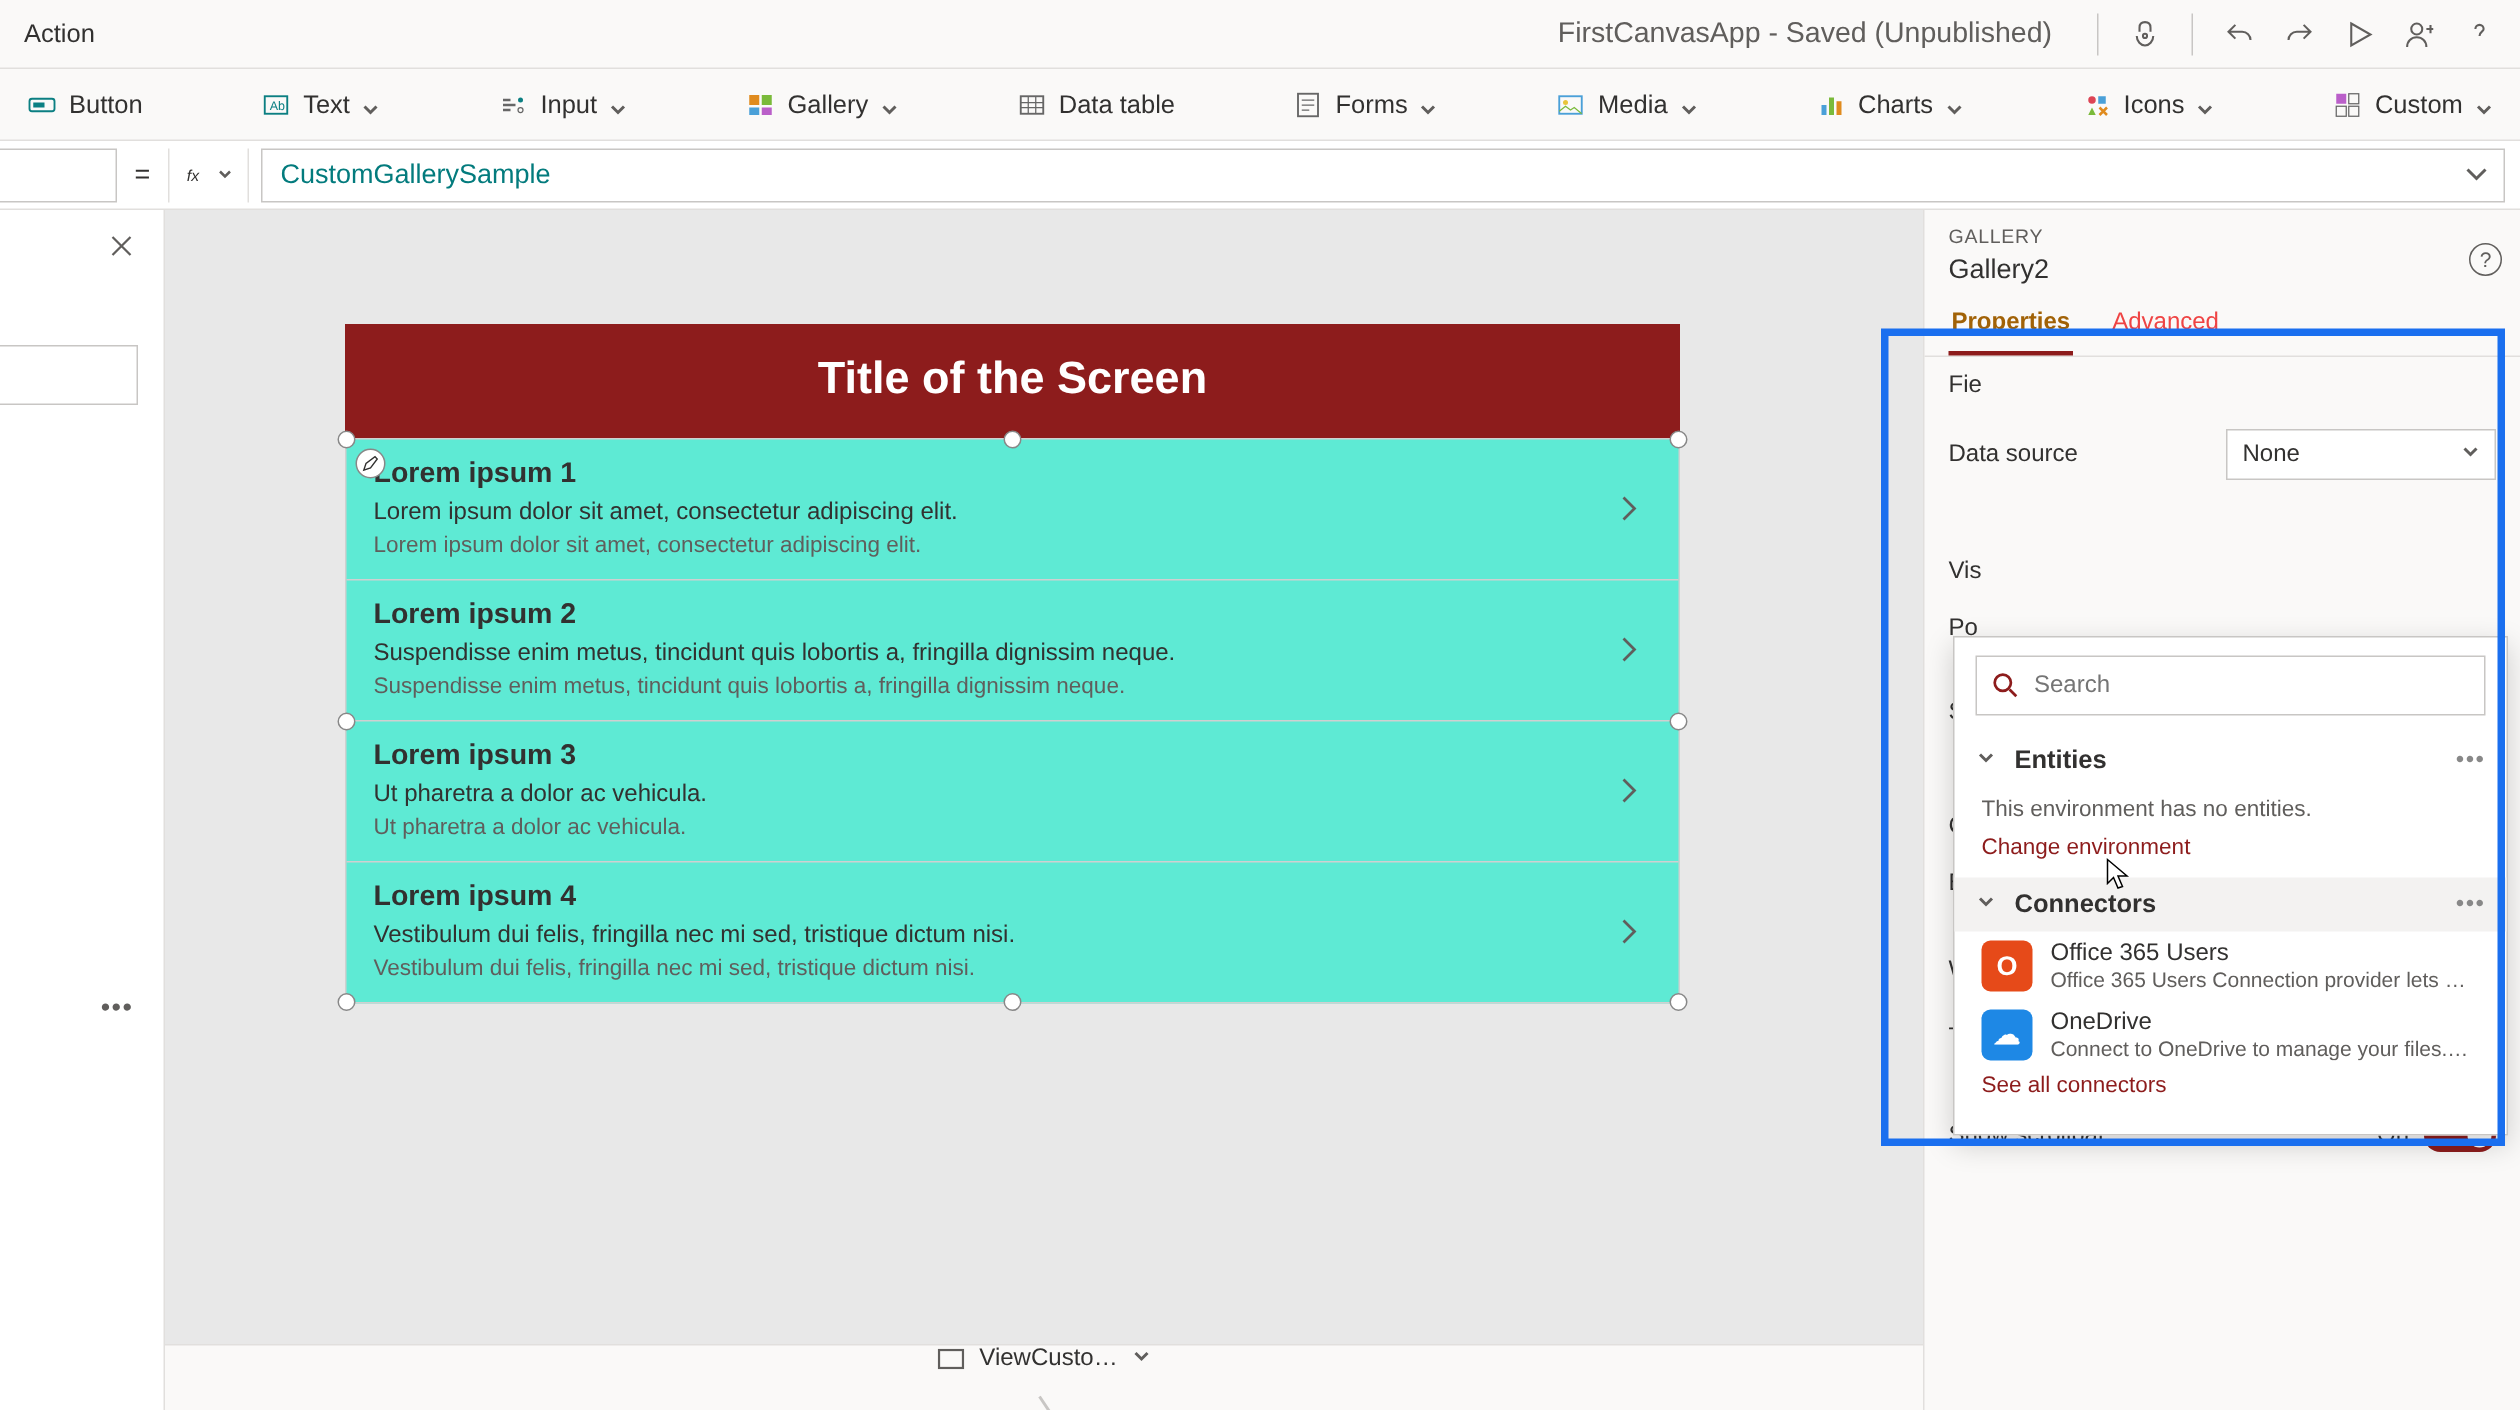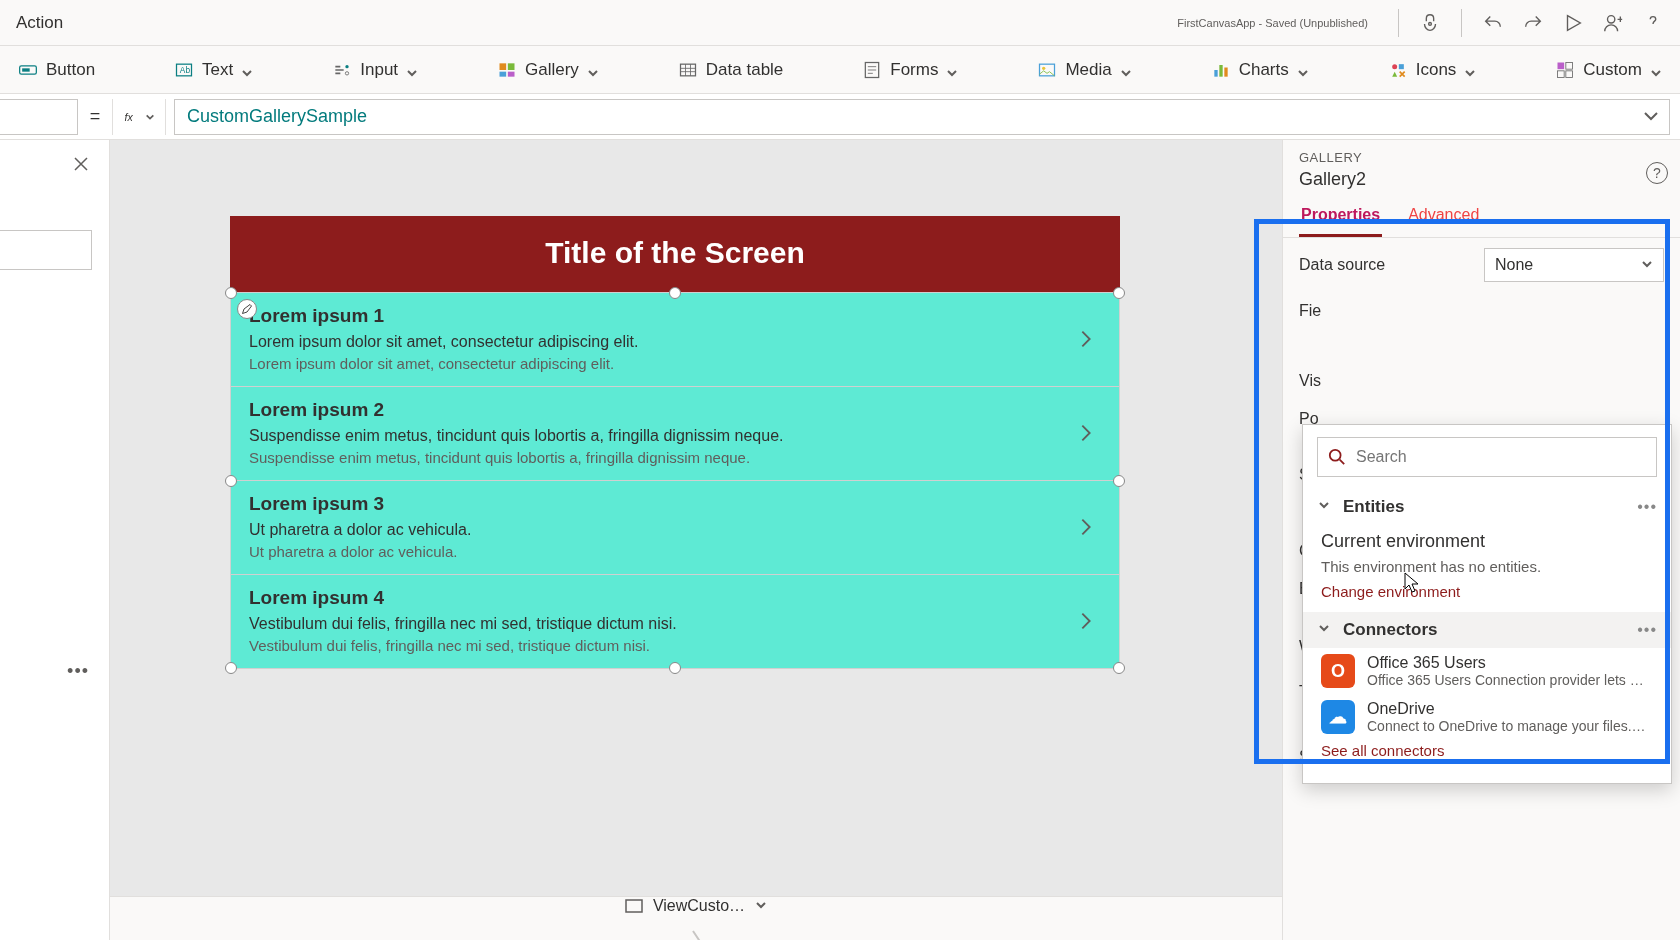--- a/index.html
+++ b/index.html
@@ -2,21 +2,21 @@
 <html><head>
 <meta charset="utf-8">
 <style>
 * { margin: 0; padding: 0; box-sizing: border-box; font-family: "Segoe UI", Arial, sans-serif; }
 body { background: #faf9f8; overflow: hidden; width: 1680px; height: 940px; }
 
 
 .titlebar { height: 46px; background: #faf9f8; border-bottom: 1px solid #e1dfdd; display: flex; align-items: center; padding: 0 16px; }
 .titlebar .ribbon-tab { font-size: 17px; color: #323130; }
 .titlebar .spacer { flex: 1; }
-.titlebar .app-title { font-size: 11px; color: #605e5c; }
+.titlebar .app-title { font-size: 19px; color: #605e5c; }
 .titlebar .title-actions { display: flex; align-items: center; gap: 18px; margin-left: 28px; }
 .titlebar .divider { width: 1px; height: 28px; background: #c8c6c4; margin: 0 2px; }
 .titlebar .ticon { width: 22px; height: 22px; color: #605e5c; display: flex; align-items: center; justify-content: center; cursor: pointer; }
 .titlebar .ticon svg { width: 22px; height: 22px; stroke: #605e5c; fill: none; stroke-width: 1.5; }
 
 
 .ribbon { height: 48px; background: #faf9f8; border-bottom: 1px solid #e1dfdd; display: flex; align-items: center; padding: 0 12px; gap: 22px; justify-content: space-between; }
 .ribbon .ritem { display: flex; align-items: center; gap: 8px; font-size: 17px; color: #323130; cursor: pointer; padding: 4px 6px; }
 .ribbon .ritem .ricon { width: 20px; height: 20px; display: inline-flex; align-items: center; justify-content: center; }
 .ribbon .ritem .ricon svg { width: 20px; height: 20px; }
@@ -70,21 +70,21 @@
 .statusbar .expand-canvas svg{width:22px;height:22px;stroke:#605e5c;fill:none;stroke-width:2;}
 
 
 .rightpanel { width:398px; background:#faf9f8; border-left:1px solid #e1dfdd; display:flex; flex-direction:column; position:relative;}
 .rightpanel .phead { padding:10px 16px 6px; }
 .rightpanel .ptype { font-size:13px; color:#605e5c; letter-spacing:0.5px;}
 .rightpanel .pname { font-size:18px; color:#323130; margin-top:4px;}
 .rightpanel .help { position:absolute; right:12px; top:22px; width:22px;height:22px; border:1.5px solid #605e5c; border-radius:50%; display:flex;align-items:center;justify-content:center;font-size:14px;color:#605e5c;cursor:pointer;}
 .rightpanel .tabs { display:flex; gap:24px; padding:0 16px; border-bottom:1px solid #e1dfdd;}
 .rightpanel .tab { padding:10px 2px; font-size:16px; color:#ef4444; cursor:pointer;}
-.rightpanel .tab.active { color:#be185d; font-weight:600; border-bottom:3px solid #8d1c1c;}
+.rightpanel .tab.active { color:#a16207; font-weight:600; border-bottom:3px solid #8d1c1c;}
 .rightpanel .prow { display:flex; align-items:center; padding:10px 16px; font-size:16px; color:#323130;}
 .rightpanel .prow .plabel{flex:1;}
 .rightpanel .prow .pval { width:85px; height:32px; border:1px solid #c8c6c4; background:#fff; padding:0 8px; display:flex; align-items:center; font-size:15px;}
 .rightpanel .sel { width:180px; height:34px; border:1px solid #c8c6c4; background:#fff; display:flex;align-items:center;justify-content:space-between;padding:0 10px;cursor:pointer;}
 .rightpanel .toggle { width:48px; height:22px; background:#8d1c1c; border-radius:11px; position:relative;}
 .rightpanel .toggle::after{content:'';position:absolute;right:3px;top:3px;width:16px;height:16px;background:#fff;border-radius:50%;}
 
 
 .highlight-box { position:absolute; border:5px solid #1a6fef; pointer-events:none; left:1254px; top:219px; width:416px; height:545px; z-index:50;}
 
@@ -411,31 +411,31 @@
     <div class="phead">
       <div class="ptype">GALLERY</div>
       <div class="pname">Gallery2</div>
     </div>
     <div class="help">?</div>
     <div class="tabs">
       <div class="tab active">Properties</div>
       <div class="tab">Advanced</div>
     </div>
     <div class="prow">
+        <span class="plabel">Fie</span>
+      </div>
+    <div class="prow">
       <span class="plabel">Data source</span>
       <div class="sel">
         <span>None</span>
         <span class="chev"><svg viewBox="0 0 12 12" width="12" height="12">
               <path d="M2 4l4 4 4-4" stroke="#605e5c" fill="none" stroke-width="2"></path>
             </svg></span>
       </div>
     </div>
-    <div class="prow">
-        <span class="plabel">Fie</span>
-      </div>
     <div class="prow" style="margin-top:32px;">
         <span class="plabel">Vis</span>
       </div>
     <div class="prow">
         <span class="plabel">Po</span>
       </div>
     <div class="prow" style="margin-top:18px;">
         <span class="plabel">Siz</span>
       </div>
     <div class="prow" style="margin-top:38px;">
@@ -465,21 +465,20 @@
           </svg>
         <input placeholder="Search" style="">
       </div>
       <div class="section-h">
         <span class="chev"><svg viewBox="0 0 14 14">
               <path d="M3 5l4 4 4-4"></path>
             </svg></span>
         <span class="stitle">Entities</span>
         <span class="dots">•••</span>
       </div>
-      <div class="env-title">Current environment</div>
       <div class="env-msg">This environment has no entities.</div>
       <div class="link">Change environment</div>
       <div class="section-h hover">
         <span class="chev"><svg viewBox="0 0 14 14">
               <path d="M3 5l4 4 4-4"></path>
             </svg></span>
         <span class="stitle">Connectors</span>
         <span class="dots">•••</span>
       </div>
       <div class="conn-item">

